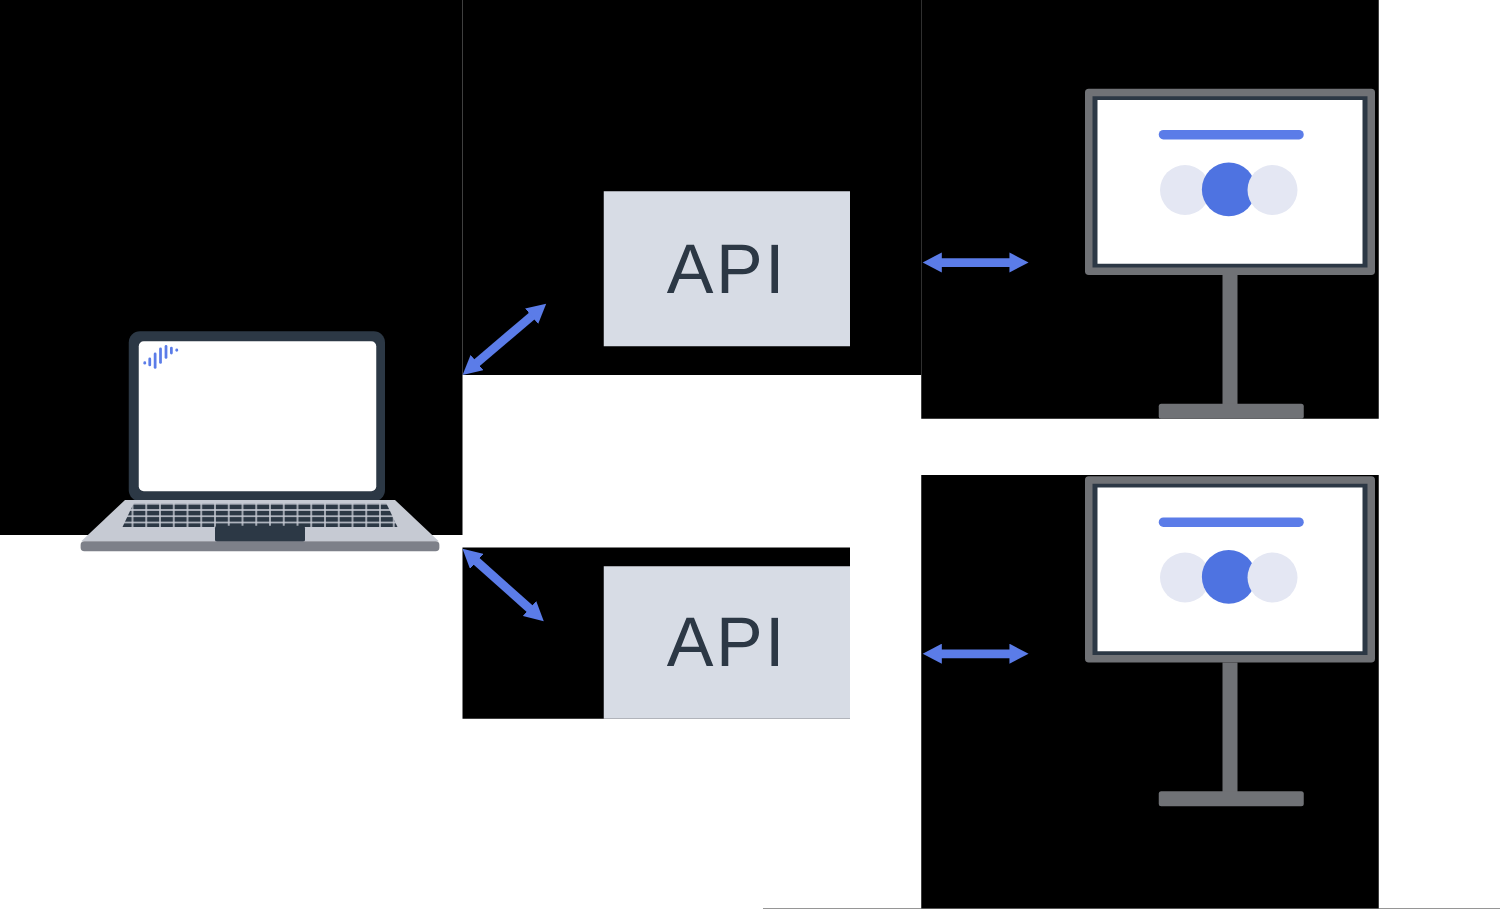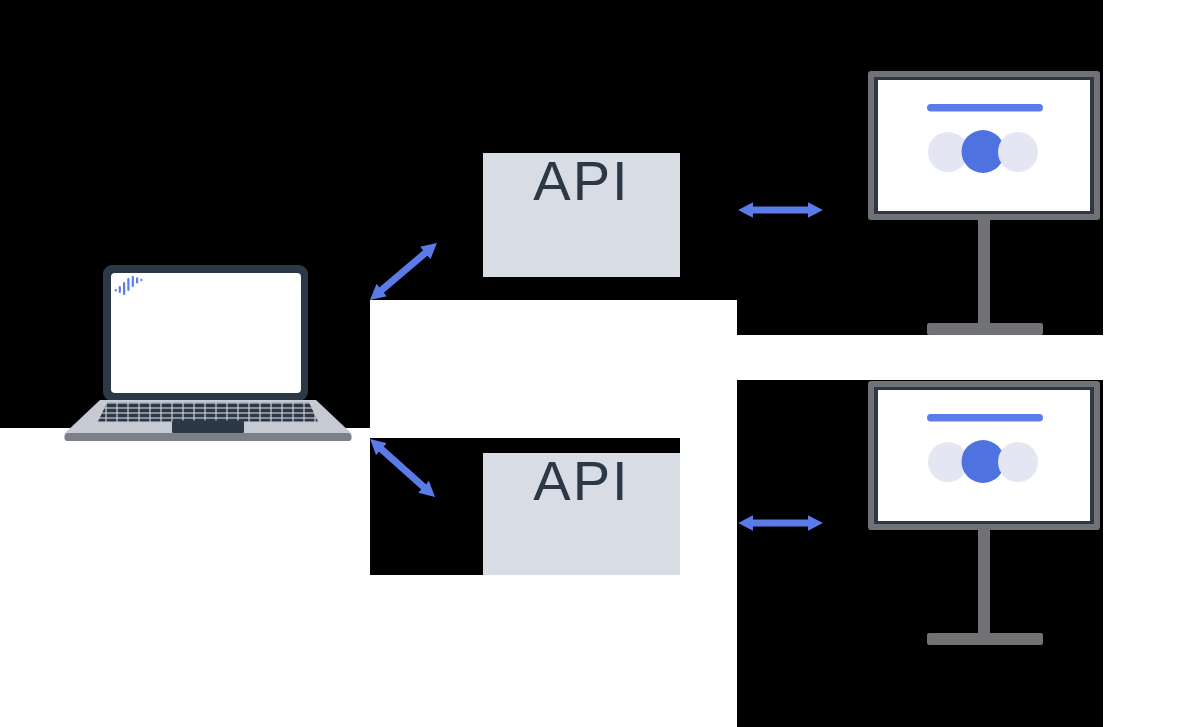--- a/index.html
+++ b/index.html
@@ -10,21 +10,21 @@
   .abs{position:absolute;}
   .mask{position:absolute;background:#000000;}
   .mask-1{left:0;top:0;width:370px;height:428px;}
   .mask-2{left:370px;top:0;width:367px;height:300px;}
   .mask-3{left:737px;top:0;width:366px;height:335px;}
   .mask-4{left:370px;top:438px;width:310px;height:137px;}
   .mask-5{left:737px;top:380px;width:366px;height:347px;}
 
   .api-box{
     position:absolute;left:483px;width:197px;background:#d7dce5;
-    display:flex;align-items:flex-start;justify-content:center;
+    display:flex;align-items:center;justify-content:center;
   }
   .api-box span{
     color:#2c3845;font-size:56px;letter-spacing:2px;line-height:1;
     font-family:"Liberation Sans",sans-serif;
   }
   .api-top{top:153px;height:124px;}
   .api-bottom{top:453px;height:122px;}
 
   .laptop{left:62px;top:263px;width:292px;height:180px;}
   .monitor{left:864px;width:240px;height:282px;}

